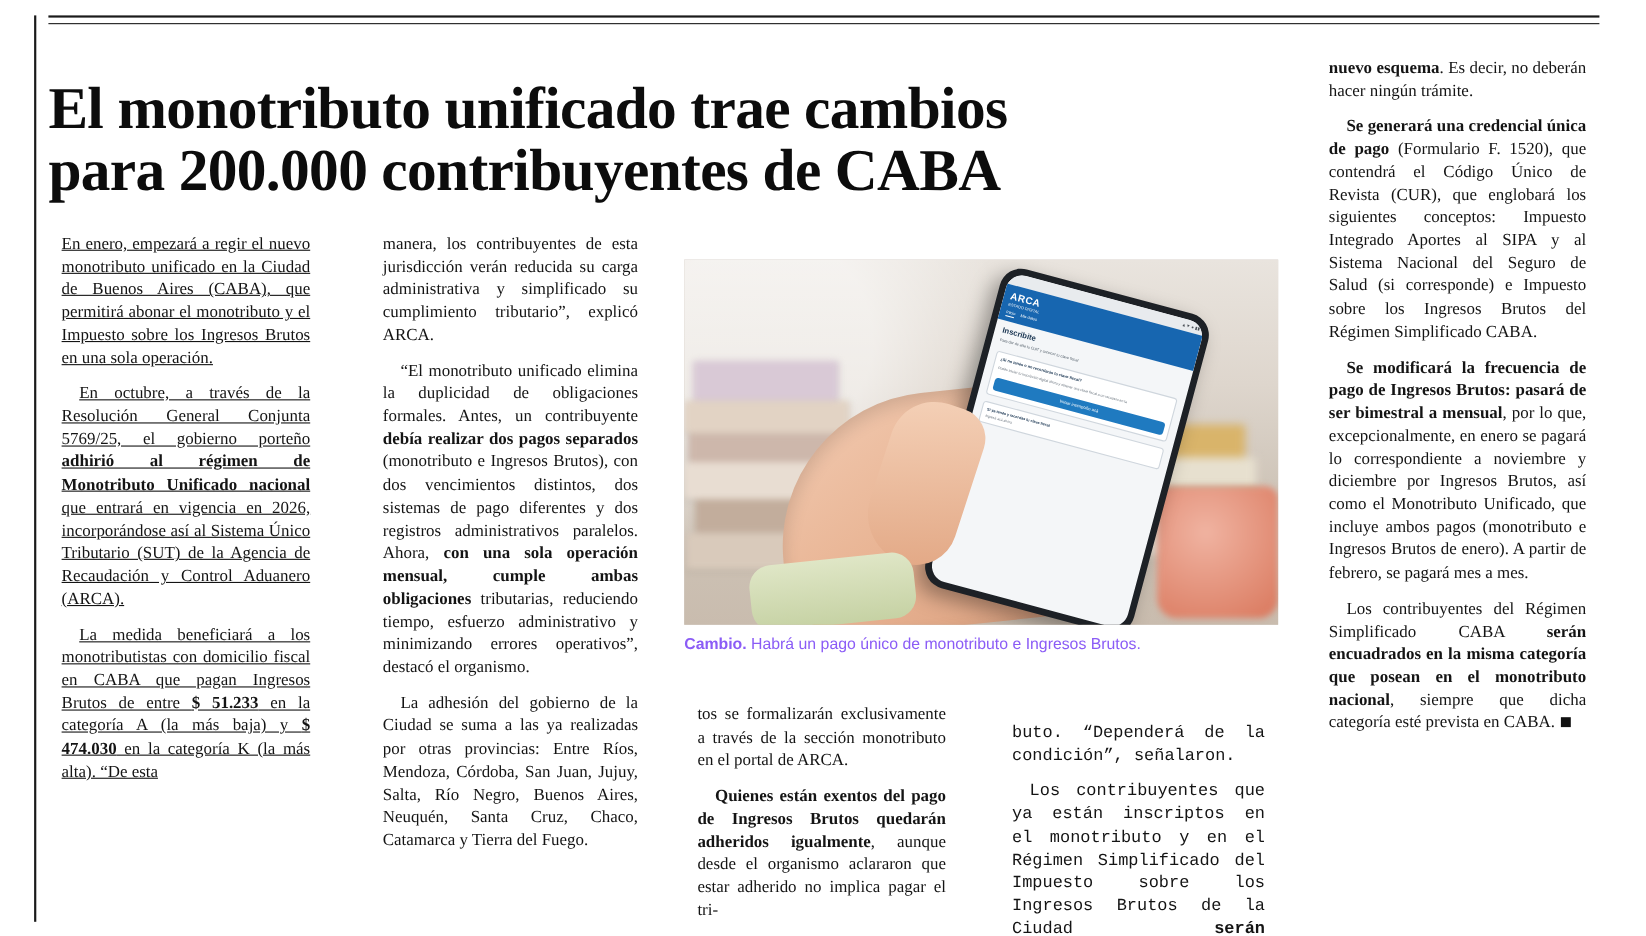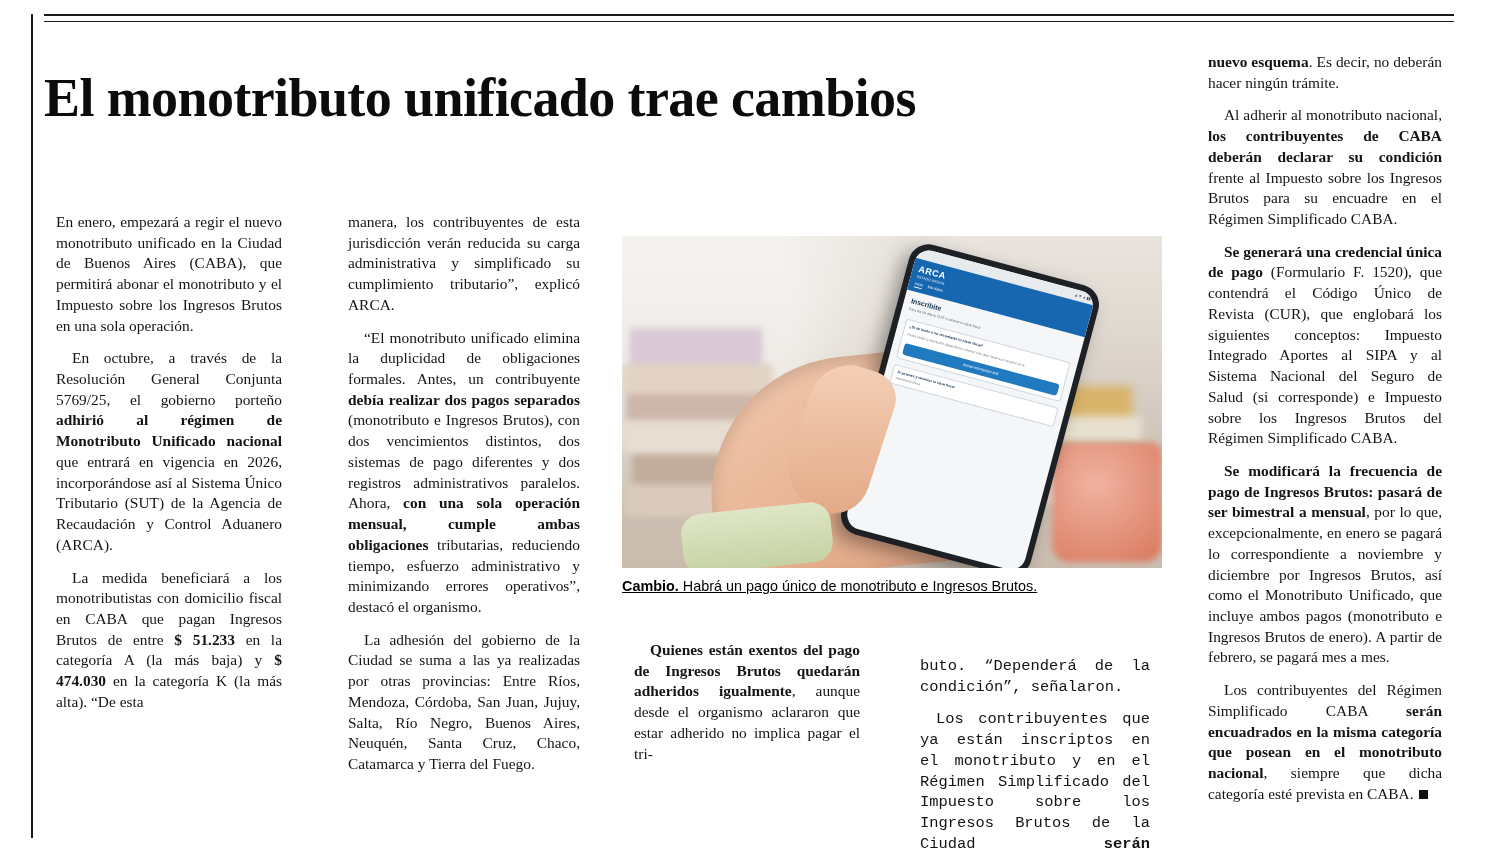--- a/index.html
+++ b/index.html
@@ -74,21 +74,21 @@
   }
   .col p {
     margin: 12px;
     text-indent: 16px;
   }
   .col p.first {
     text-indent: 0;
   }
   .col b, .col strong { font-weight: bold; }
 
-  #col1 { left: 44px;   top: 200px; width: 250px; }
+  #col1 { left: 44px;   top: 200px; width: 250px; text-decoration: underline; }
   #col2 { left: 336px;  top: 200px; width: 256px; }
   #col3 { left: 622px;  top: 628px; width: 250px; }
   #col4 { left: 908px;  top: 644px; width: 254px; font-family: Liberation Mono, monospace; }
   #col5 { left: 1196px; top: 40px;  width: 258px; }
 
   
   .photo-wrap {
     position: absolute;
     left: 622px;
     top: 236px;
@@ -252,23 +252,22 @@
   .scr-card2 .q { font-size: 3.4px; color: #16324f; font-weight: bold; }
   .scr-card2 .a { font-size: 3.1px; color: #6b757f; margin-top: 2px; }
 
   .caption {
     position: absolute;
     left: 622px;
     top: 577px;
     width: 540px;
     font-family: "Liberation Sans", sans-serif;
     font-size: 14.4px;
-    color: #000000;
+    color: #8b5cf6;
     line-height: 1.25;
-    text-decoration: underline;
   }
   .caption b { font-weight: bold; }
   .end-mark {
     display: inline-block;
     width: 9px;
     height: 9px;
     background: #111;
     margin-left: 5px;
     vertical-align: 0px;
   }
@@ -277,20 +276,21 @@
 <body>
 
 <div class="page">
 
   <div class="top-rule-1"></div>
   <div class="top-rule-2"></div>
   <div class="left-rule"></div>
 
   <h1 class="headline">
     <span>El monotributo unificado trae cambios</span>
+    <span class="l2">para 200.000 contribuyentes de CABA</span>
   </h1>
 
   <div class="col" id="col1">
     <p class="first">En enero, empezará a regir el nuevo monotributo unificado en la Ciudad de Buenos Aires (CABA), que permitirá abonar el monotributo y el Impuesto sobre los Ingresos Brutos en una sola operación.</p>
     <p>En octubre, a través de la Resolución General Conjunta 5769/25, el gobierno porteño <b>adhirió al régimen de Monotributo Unificado nacional</b> que entrará en vigencia en 2026, incorporándose así al Sistema Único Tributario (SUT) de la Agencia de Recaudación y Control Aduanero (ARCA).</p>
     <p>La medida beneficiará a los monotributistas con domicilio fiscal en CABA que pagan Ingresos Brutos de entre <b>$ 51.233</b> en la categoría A (la más baja) y <b>$ 474.030</b> en la categoría K (la más alta). “De esta</p>
   </div>
 
   <div class="col" id="col2">
     <p class="first">manera, los contribuyentes de esta jurisdicción verán reducida su carga administrativa y simplificado su cumplimiento tributario”, explicó ARCA.</p>
@@ -347,29 +347,29 @@
       <div class="thumb"></div>
       <div class="sleeve"></div>
     </div>
   </div>
 
   <div class="caption">
     <b>Cambio.</b><span> Habrá un pago único de monotributo e Ingresos Brutos.</span>
   </div>
 
   <div class="col" id="col3">
+    <p class="first">tos se formalizarán exclusivamente a través de la sección monotributo en el portal de ARCA.</p>
     <p><b>Quienes están exentos del pago de Ingresos Brutos quedarán adheridos igualmente</b>, aunque desde el organismo aclararon que estar adherido no implica pagar el tri-</p>
   </div>
 
   <div class="col" id="col4">
     <p class="first">buto. “Dependerá de la condición”, señalaron.</p>
     <p>Los contribuyentes que ya están inscriptos en el monotributo y en el Régimen Simplificado del Impuesto sobre los Ingresos Brutos de la Ciudad <b>serán incorporados de oficia (de forma automática) al</b></p>
   </div>
 
   <div class="col" id="col5">
     <p class="first"><b>nuevo esquema</b>. Es decir, no deberán hacer ningún trámite.</p>
-    <p>Al adherir al monotributo nacional, <b>los contribuyentes de CABA deberán declarar su condición</b> frente al Impuesto sobre los Ingresos Brutos para su encuadre en el Régimen Simplificado CABA.</p>
     <p><b>Se generará una credencial única de pago</b> (Formulario F. 1520), que contendrá el Código Único de Revista (CUR), que englobará los siguientes conceptos: Impuesto Integrado Aportes al SIPA y al Sistema Nacional del Seguro de Salud (si corresponde) e Impuesto sobre los Ingresos Brutos del Régimen Simplificado CABA.</p>
     <p><b>Se modificará la frecuencia de pago de Ingresos Brutos: pasará de ser bimestral a mensual</b>, por lo que, excepcionalmente, en enero se pagará lo correspondiente a noviembre y diciembre por Ingresos Brutos, así como el Monotributo Unificado, que incluye ambos pagos (monotributo e Ingresos Brutos de enero). A partir de febrero, se pagará mes a mes.</p>
     <p>Los contribuyentes del Régimen Simplificado CABA <b>serán encuadrados en la misma categoría que posean en el monotributo nacional</b>, siempre que dicha categoría esté prevista en CABA.<span class="end-mark"></span></p>
   </div>
 
 </div>
 
 </body></html>

